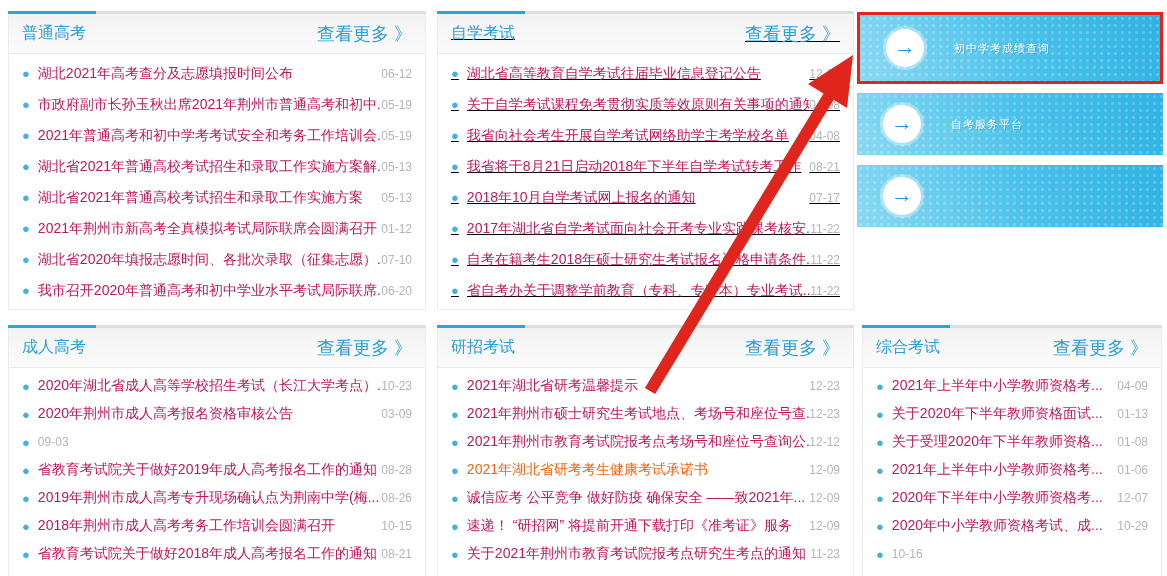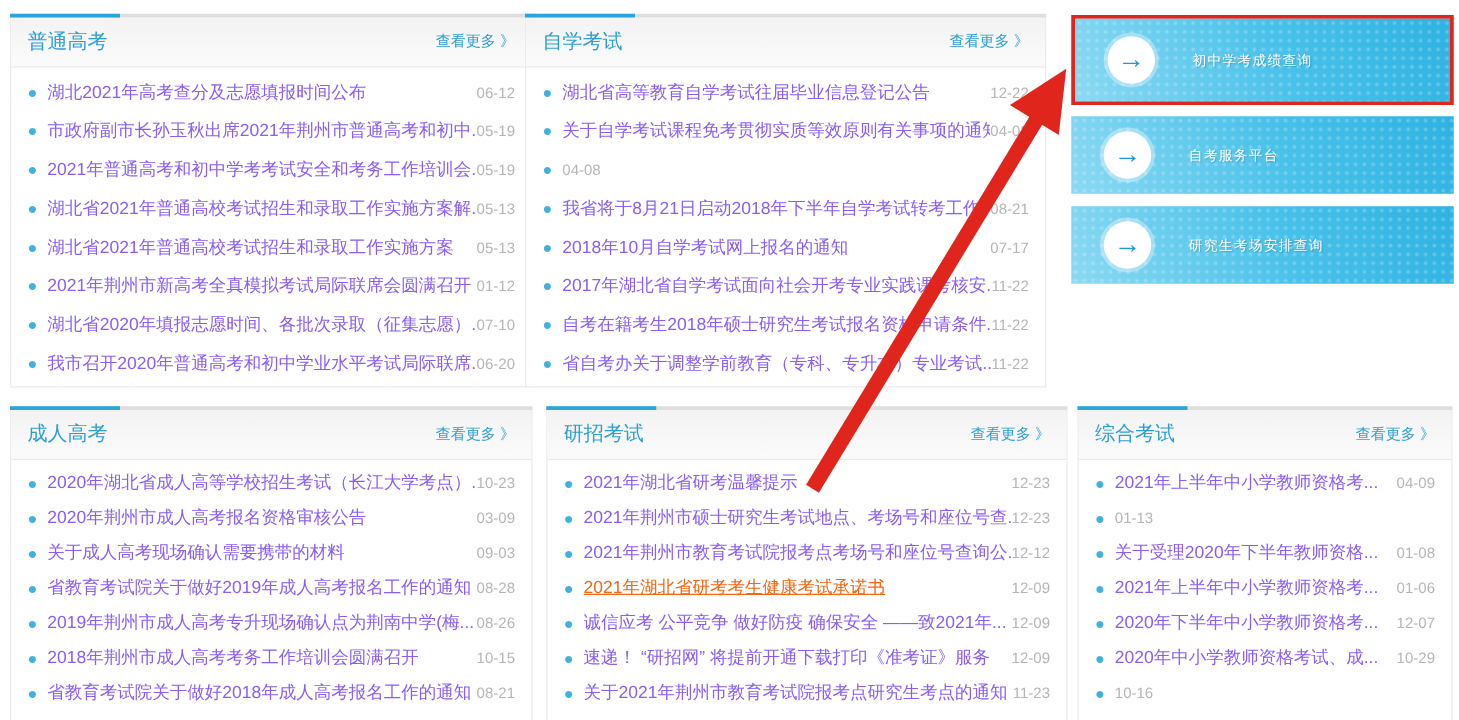--- a/index.html
+++ b/index.html
@@ -8,46 +8,46 @@
     position:relative; width:1167px; height:576px; overflow:hidden;
     background:#ffffff; font-family:"Liberation Sans", sans-serif;
   }
 
   
   .panel {
     position:absolute; background:#fff;
     border:1px solid #ebebeb; border-top:none;
   }
   .pos-p0 { left:8px;   top:14px;  width:418px; height:296px; }
-  .pos-p1 { left:420px; top:14px;  width:417px; height:296px; }
+  .pos-p1 { left:437px; top:14px;  width:417px; height:296px;text-decoration:underline; }
   .pos-p2 { left:8px;   top:328px; width:418px; height:300px; }
   .pos-p3 { left:437px; top:328px; width:417px; height:300px; }
   .pos-p4 { left:862px; top:328px; width:300px; height:300px; }
 
   .top-line { position:absolute; top:-3px; left:-1px; right:-1px; height:3px; background:#dedede; }
   .top-line .blue-seg { position:absolute; left:0; top:0; width:88px; height:3px; background:#2aa6dd; }
 
   .panel-header {
     height:40px; display:flex; align-items:center; padding:0 13px;
     background:linear-gradient(#f3f3f3, #fbfbfb);
     border-bottom:1px solid #eaeaea;
   }
   .panel-title { font-size:16px; color:#2a9fd4; font-weight:normal; }
-  .view-more { margin-left:auto; font-size:12px; color:#2a9fd4; text-decoration:none; cursor:pointer; }
+  .view-more { margin-left:auto; font-size:18px; color:#2a9fd4; text-decoration:none; cursor:pointer; }
 
   .news-list { list-style:none; padding:4px 13px 0 13px; }
   .news-list li { display:flex; align-items:center; overflow:hidden; }
   .row-h-top li    { height:31px; }
   .row-h-bottom li { height:28px; }
   .bullet { color:#41b1e1; font-size:13px; margin-right:8px; line-height:1; flex:0 0 auto; }
   .news-link {
-    font-size:14px; color:#8b5cf6; text-decoration:none; cursor:pointer;
+    font-size:14px; color:#be185d; text-decoration:none; cursor:pointer;
     white-space:nowrap; overflow:hidden; flex:1 1 auto;
   }
-  .news-link.highlight { color:#f26511; text-decoration:underline; }
+  .news-link.highlight { color:#f26511; }
   .news-date { font-size:12px; color:#b5b5b5; flex:0 0 auto; }
 
   
   .quick-links { position:absolute; left:857px; top:12px; width:306px; }
   .ql-highlight-box { border:3px solid #e0251c; margin-bottom:9px; }
   .ql-btn {
     display:flex; align-items:center; height:62px; padding-left:26px;
     cursor:pointer; text-decoration:none;
     background-image:
       radial-gradient(rgba(255,255,255,0.22) 1.2px, rgba(255,255,255,0) 1.9px),
@@ -140,20 +140,21 @@
           <a class="news-link">湖北省高等教育自学考试往届毕业信息登记公告</a>
           <span class="news-date">12-22</span>
         </li>
         <li>
           <span class="bullet">●</span>
           <a class="news-link">关于自学考试课程免考贯彻实质等效原则有关事项的通知</a>
           <span class="news-date">04-08</span>
         </li>
         <li>
           <span class="bullet">●</span>
+          <a class="news-link">我省向社会考生开展自学考试网络助学主考学校名单</a>
           <span class="news-date">04-08</span>
         </li>
         <li>
           <span class="bullet">●</span>
           <a class="news-link">我省将于8月21日启动2018年下半年自学考试转考工作</a>
           <span class="news-date">08-21</span>
         </li>
         <li>
           <span class="bullet">●</span>
           <a class="news-link">2018年10月自学考试网上报名的通知</a>
@@ -190,21 +191,20 @@
           <a class="news-link">2020年湖北省成人高等学校招生考试（长江大学考点）...</a>
           <span class="news-date">10-23</span>
         </li>
         <li>
           <span class="bullet">●</span>
           <a class="news-link">2020年荆州市成人高考报名资格审核公告</a>
           <span class="news-date">03-09</span>
         </li>
         <li>
           <span class="bullet">●</span>
-          <a class="news-link">关于成人高考现场确认需要携带的材料</a>
           <span class="news-date">09-03</span>
         </li>
         <li>
           <span class="bullet">●</span>
           <a class="news-link">省教育考试院关于做好2019年成人高考报名工作的通知</a>
           <span class="news-date">08-28</span>
         </li>
         <li>
           <span class="bullet">●</span>
           <a class="news-link">2019年荆州市成人高考专升现场确认点为荆南中学(梅...</a>
@@ -277,20 +277,21 @@
         <a class="view-more">查看更多 》</a>
       </div>
       <ul class="news-list">
         <li>
           <span class="bullet">●</span>
           <a class="news-link">2021年上半年中小学教师资格考...</a>
           <span class="news-date">04-09</span>
         </li>
         <li>
           <span class="bullet">●</span>
+          <a class="news-link">关于2020年下半年教师资格面试...</a>
           <span class="news-date">01-13</span>
         </li>
         <li>
           <span class="bullet">●</span>
           <a class="news-link">关于受理2020年下半年教师资格...</a>
           <span class="news-date">01-08</span>
         </li>
         <li>
           <span class="bullet">●</span>
           <a class="news-link">2021年上半年中小学教师资格考...</a>
@@ -325,21 +326,20 @@
     <a class="ql-btn standalone">
       <span class="ql-circle">
           <span class="ql-arrow">→</span>
         </span>
       <span class="ql-label">自考服务平台</span>
     </a>
     <a class="ql-btn standalone">
       <span class="ql-circle">
           <span class="ql-arrow">→</span>
         </span>
-      <span class="ql-label">研究生考场安排查询</span>
     </a>
   </div>
 
   <svg class="arrow-overlay" viewBox="0 0 1167 576" xmlns="http://www.w3.org/2000/svg">
     <line x1="650" y1="391" x2="829" y2="96" stroke="#e0251c" stroke-width="12"></line>
     <polygon points="853,55 847,108 808,84" fill="#e0251c"></polygon>
   </svg>
 
 </div>
 

